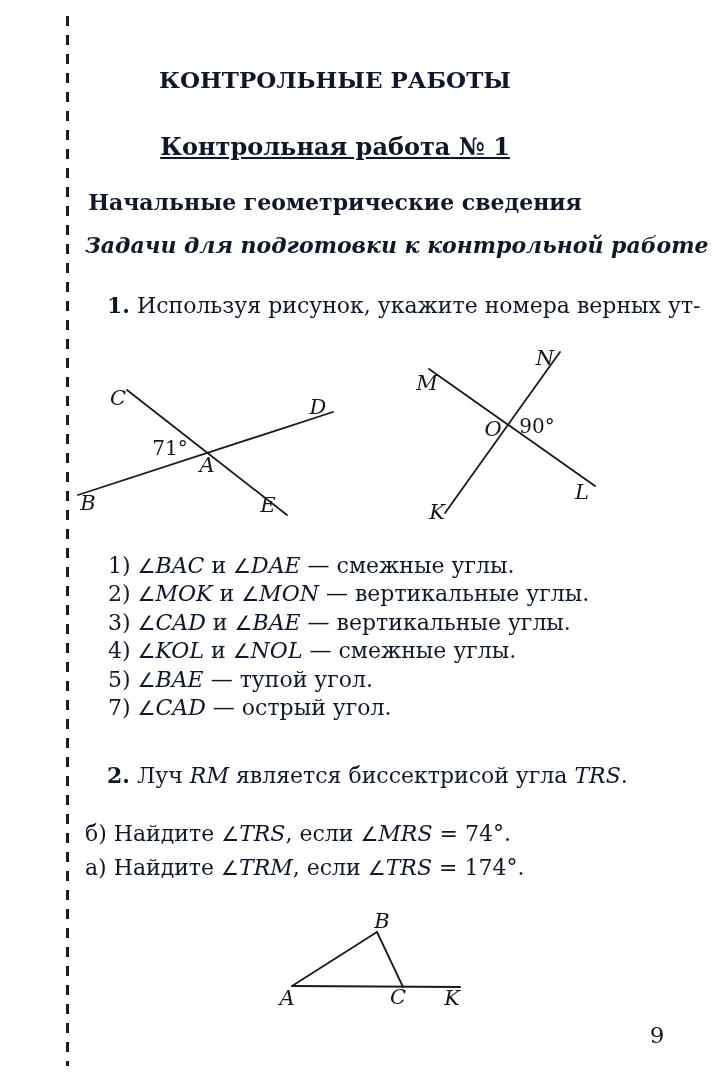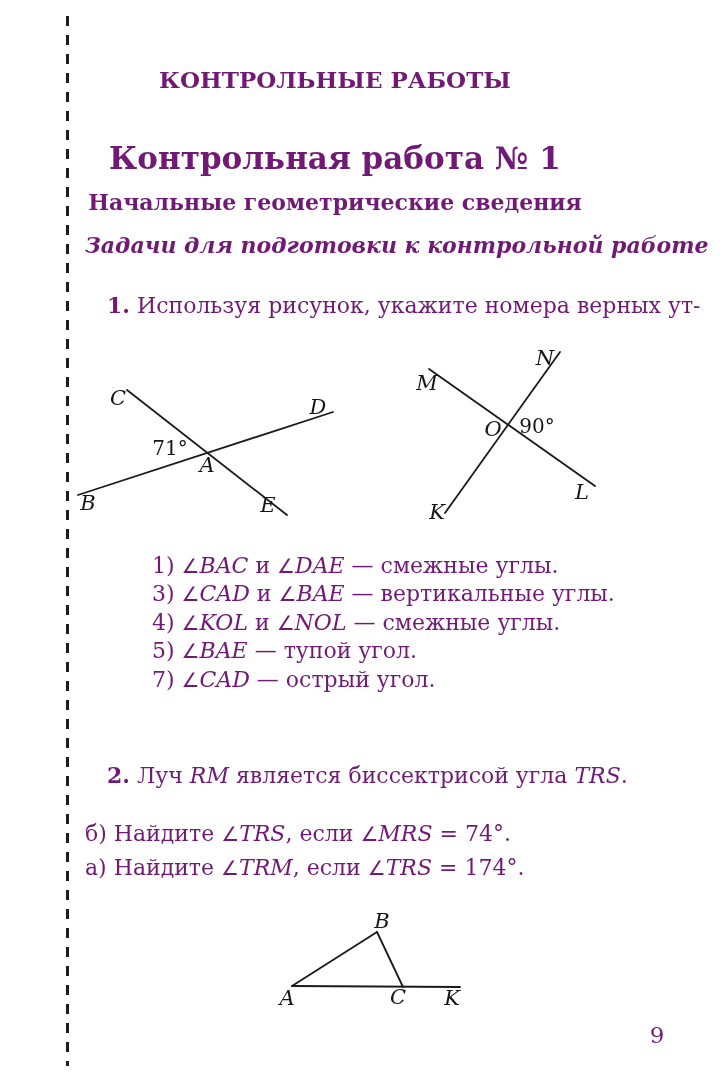--- a/index.html
+++ b/index.html
@@ -1,62 +1,61 @@
 <!DOCTYPE html>
 <html><head>
 <meta charset="utf-8">
 <style>
   html, body { margin: 0; padding: 0; background: #ffffff; }
   .page {
     position: relative;
     width: 725px;
     height: 1080px;
     background: #ffffff;
-    color: #701a75;
+    color: #0f172a;
     font-family: "DejaVu Serif", "Liberation Serif", serif;
     overflow: hidden;
   }
   .cutline {
     position: absolute;
     left: 66px;
     top: 16px;
     width: 3px;
     height: 1050px;
     background: repeating-linear-gradient(to bottom, #1d1d1d 0 10px, transparent 10px 19px);
   }
   .title {
     position: absolute;
     left: 85px;
     width: 500px;
     text-align: center;
     font-weight: bold;
     white-space: nowrap;
   }
   .t1 { top: 66px;  font-size: 23px; }
-  .t2 { top: 140px; font-size: 31px; }
+  .t2 { top: 132px; font-size: 24px; text-decoration: underline; }
   .t3 { top: 189px; font-size: 22px; }
   .t4 { top: 232px; font-size: 22px; font-style: italic; }
   .line {
     position: absolute;
     left: 85px;
     font-size: 22px;
     line-height: 28px;
     white-space: nowrap;
   }
   .ind { padding-left: 22px; }
   .p1l1 { top: 291px; }
   .p1l2 { top: 326px; }
   .stmts {
     position: absolute;
     left: 108px;
     top: 552px;
     font-size: 22px;
     line-height: 28.4px;
     white-space: nowrap;
-    margin-left: 44px;
   }
   .p2m { top: 761px; }
   .p2a { top: 810px; margin-top: 44px; }
   .p2b { top: 820px; }
   .p3  { top: 869px; }
   .num { font-weight: bold; font-style: normal; }
   .ang { font-family: "DejaVu Sans", "Liberation Sans", sans-serif; font-size: 20px; }
   i { font-style: italic; }
   .fig { position: absolute; }
   .fig1 { left: 60px;  top: 358px; }
@@ -117,20 +116,21 @@
     <text class="fl" x="145" y="25">N</text>
     <text class="fl" x="27" y="50">M</text>
     <text class="fl" x="93" y="96">O</text>
     <text class="fa" x="137" y="93">90°</text>
     <text class="fl" x="182" y="159">L</text>
     <text class="fl" x="37" y="179">K</text>
   </svg>
 
   <div class="stmts">
     <div><span>1) </span><span class="ang">∠</span><i>BAC</i><span> и </span><span class="ang">∠</span><i>DAE</i><span> — смежные углы.</span></div>
+    <div><span>2) </span><span class="ang">∠</span><i>MOK</i><span> и </span><span class="ang">∠</span><i>MON</i><span> — вертикальные углы.</span></div>
     <div><span>3) </span><span class="ang">∠</span><i>CAD</i><span> и </span><span class="ang">∠</span><i>BAE</i><span> — вертикальные углы.</span></div>
     <div><span>4) </span><span class="ang">∠</span><i>KOL</i><span> и </span><span class="ang">∠</span><i>NOL</i><span> — смежные углы.</span></div>
     <div><span>5) </span><span class="ang">∠</span><i>BAE</i><span> — тупой угол.</span></div>
     <div><span>7) </span><span class="ang">∠</span><i>CAD</i><span> — острый угол.</span></div>
   </div>
 
   <div class="line ind p2m"><b class="num">2.</b><span> Луч </span><i>RM</i><span> является биссектрисой угла </span><i>TRS</i><span>.</span></div>
   <div class="line p2a"><span>а) Найдите </span><span class="ang">∠</span><i>TRM</i><span>, если </span><span class="ang">∠</span><i>TRS</i><span> = 174°.</span></div>
   <div class="line p2b"><span>б) Найдите </span><span class="ang">∠</span><i>TRS</i><span>, если </span><span class="ang">∠</span><i>MRS</i><span> = 74°.</span></div>
 

